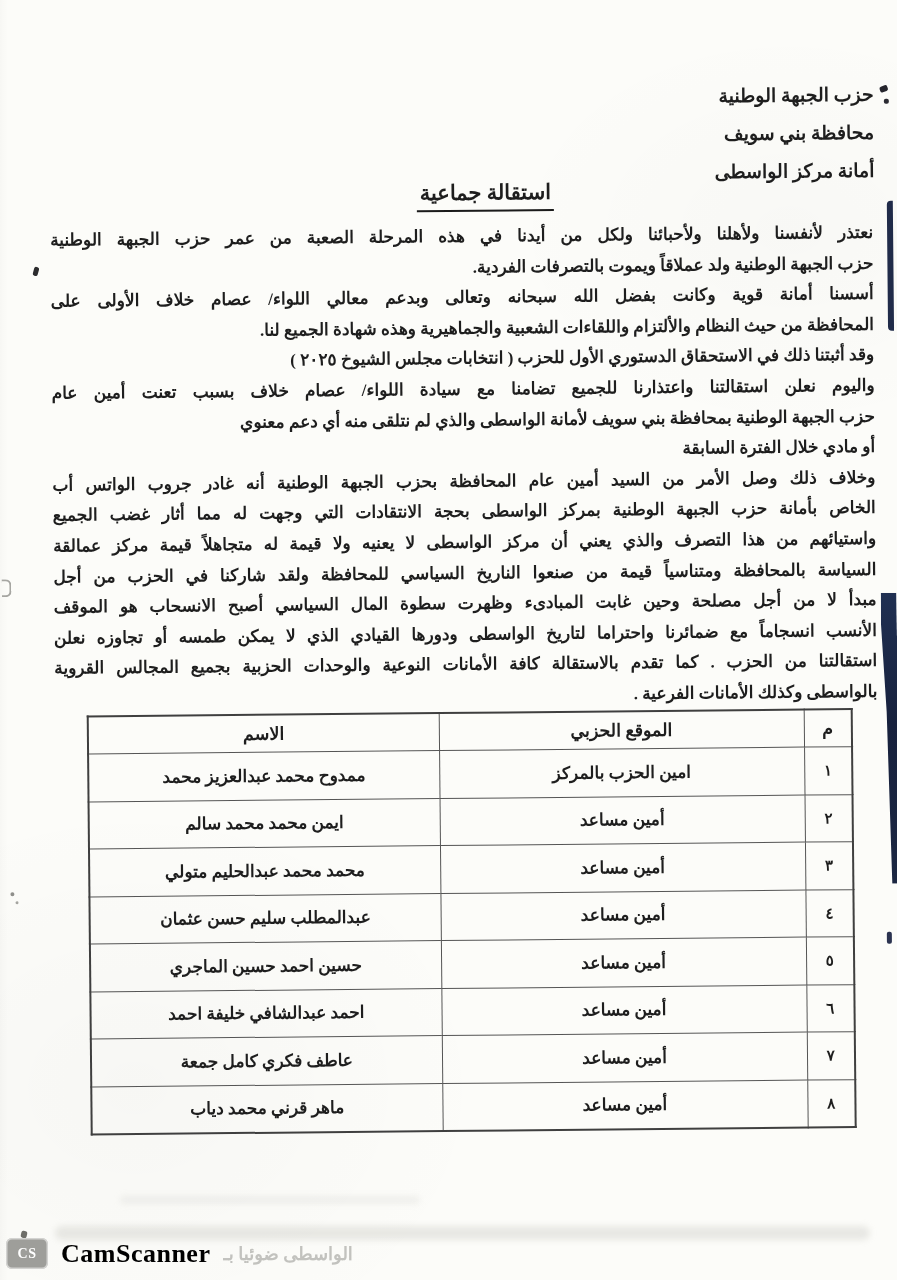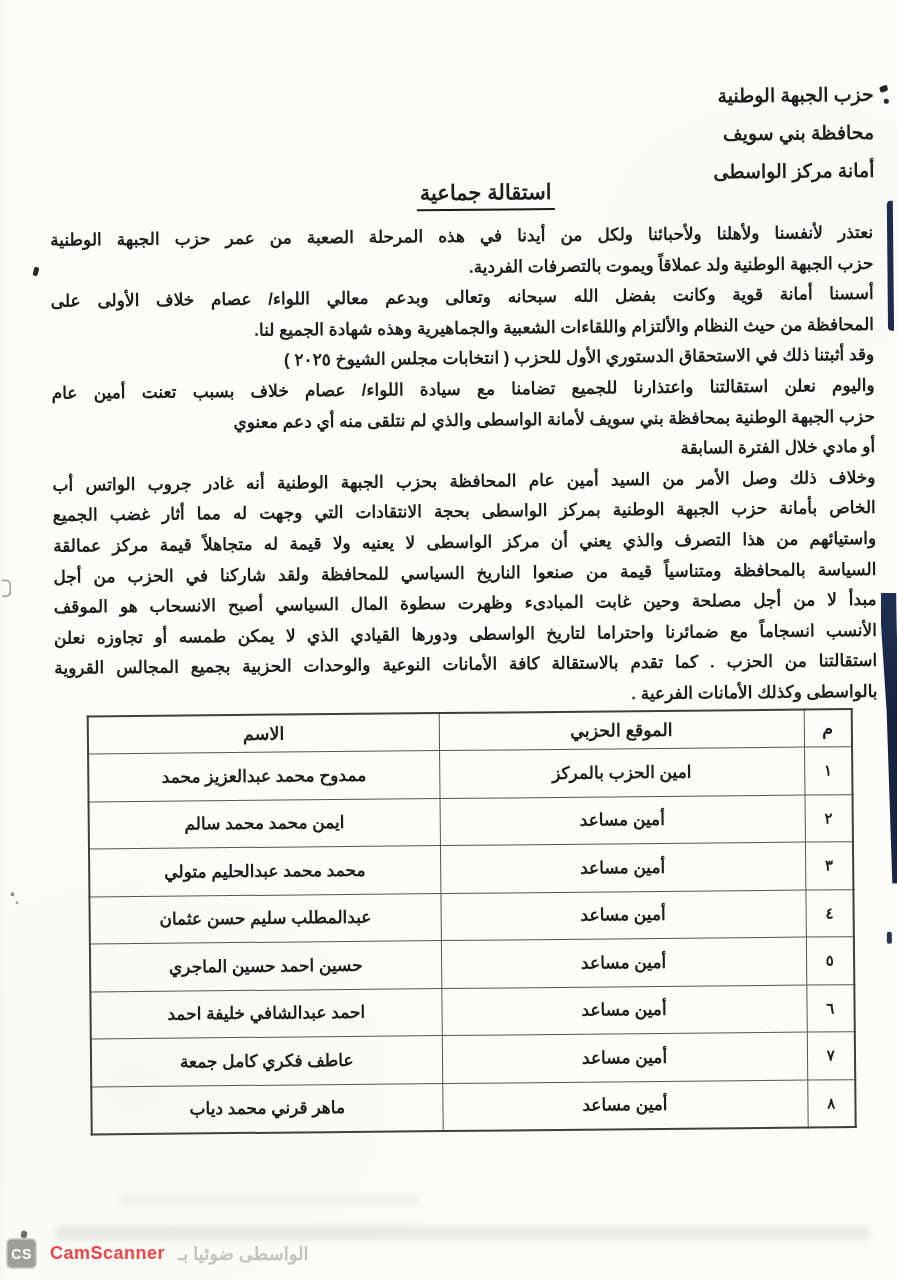--- a/index.html
+++ b/index.html
@@ -1,19 +1,19 @@
 <!DOCTYPE html>
 <html lang="ar"><head>
 <meta charset="utf-8">
 <style>
   html,body{margin:0;padding:0;}
   .page{
     position:relative;width:897px;height:1280px;overflow:hidden;
     background:#fcfcf9;color:#1e1e1e;
-    font-family:Liberation Sans, sans-serif;
+    font-family:Liberation Serif, serif;
   }
   .page::before{
     content:"";position:absolute;inset:0;pointer-events:none;
     background:
       radial-gradient(ellipse 420px 300px at 88% 18%, rgba(0,0,0,0.015), transparent 70%),
       radial-gradient(ellipse 520px 420px at 15% 85%, rgba(0,0,0,0.02), transparent 70%),
       linear-gradient(to right, rgba(0,0,0,0.02) 0, transparent 8px);
   }
   .tilt{position:absolute;inset:0;transform:rotate(-0.55deg);transform-origin:50% 50%;}
 
@@ -77,26 +77,26 @@
     background:rgba(175,175,168,0.25);filter:blur(3px);border-radius:7px;
   }
   .smudge2{
     left:120px;top:1196px;width:300px;height:8px;
     background:rgba(190,190,183,0.18);filter:blur(3px);border-radius:4px;
   }
 
   
   .watermark{position:absolute;left:6px;top:1238px;display:flex;align-items:center;gap:13px;}
   .cs-badge{
-    width:31px;height:31px;background:#9e9e9a;border-radius:6px;
+    width:42px;height:31px;background:#9e9e9a;border-radius:6px;
     color:#ffffff;font-weight:bold;font-size:14px;letter-spacing:0.5px;
     display:flex;align-items:center;justify-content:center;
     box-shadow:inset 0 0 0 1.5px rgba(255,255,255,0.55);
   }
-  .cs-text{color:#ef4444;font-size:18px;font-weight:bold;letter-spacing:0.5px;text-align:right;}
+  .cs-text{color:#000000;font-size:26px;font-weight:bold;letter-spacing:0.5px;text-align:right;}
   .cs-arabic{color:#c2c2be;font-size:18px;font-weight:bold;}
 </style>
 </head>
 <body>
 
 <div class="page">
   <div class="tilt">
 
     <div class="letterhead" dir="rtl">
       <div>حزب الجبهة الوطنية</div>

